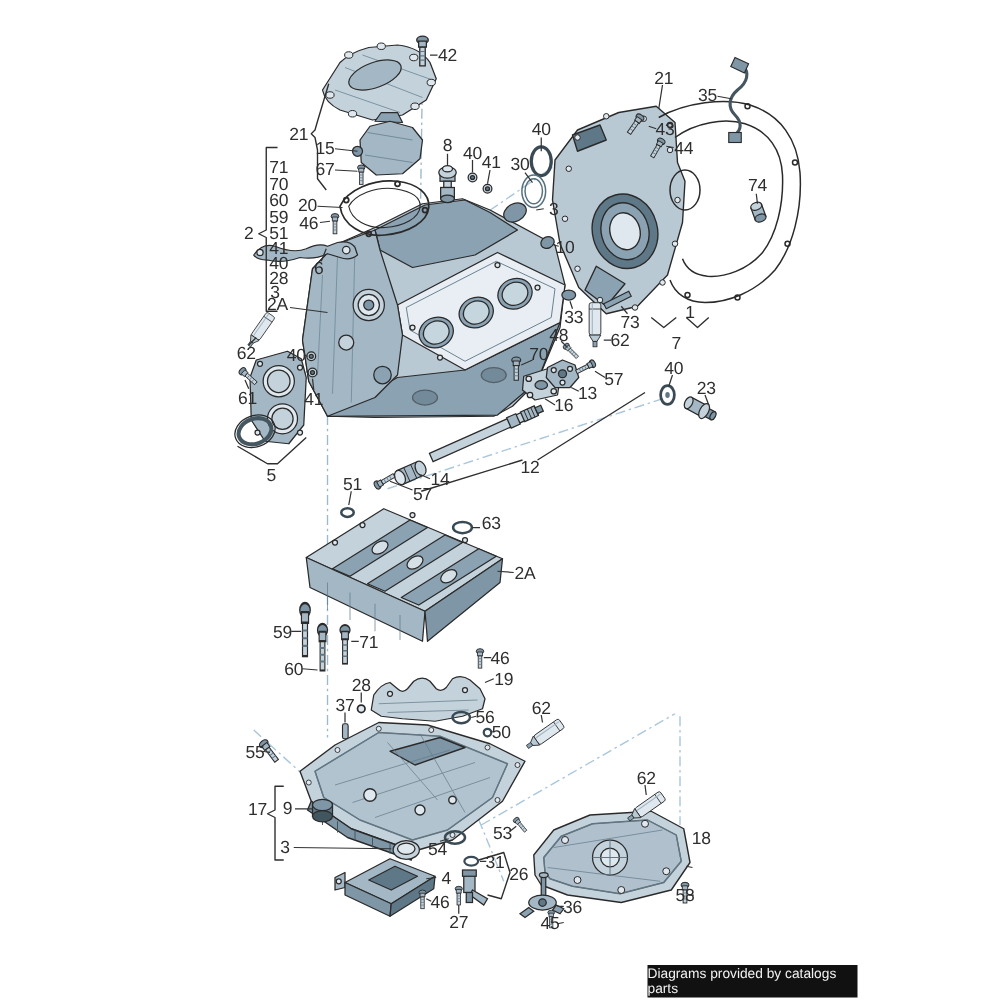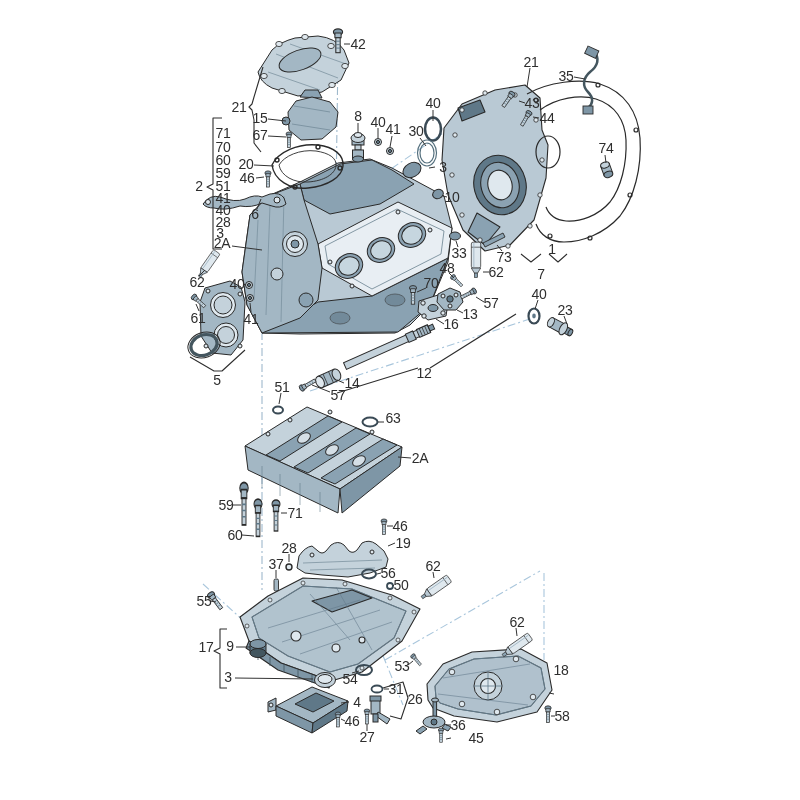--- a/index.html
+++ b/index.html
@@ -513,19 +513,22 @@
 <span class="co" style="left:230px;top:646px">9</span>
 <span class="co" style="left:228px;top:677px">3</span>
 <span class="co" style="left:350px;top:679px">54</span>
 <span class="co" style="left:402px;top:666px">53</span>
 <span class="co" style="left:396px;top:689px">31</span>
 <span class="co" style="left:415px;top:699px">26</span>
 <span class="co" style="left:357px;top:702px">4</span>
 <span class="co" style="left:352px;top:721px">46</span>
 <span class="co" style="left:367px;top:737px">27</span>
 <span class="co" style="left:458px;top:725px">36</span>
-<span class="co" style="left:476px;top:738px">45</span>
+<span class="co" style="left:440px;top:738px">45</span>
 <span class="co" style="left:517px;top:622px">62</span>
 <span class="co" style="left:561px;top:670px">18</span>
-<span class="co" style="left:562px;top:716px">58</span>
-
-
+<span class="co" style="left:548px;top:716px">58</span>
+
+<div class="badge">
+  <span>Diagrams provided by catalogs parts</span>
 </div>
 
+</div>
+
 </body></html>

